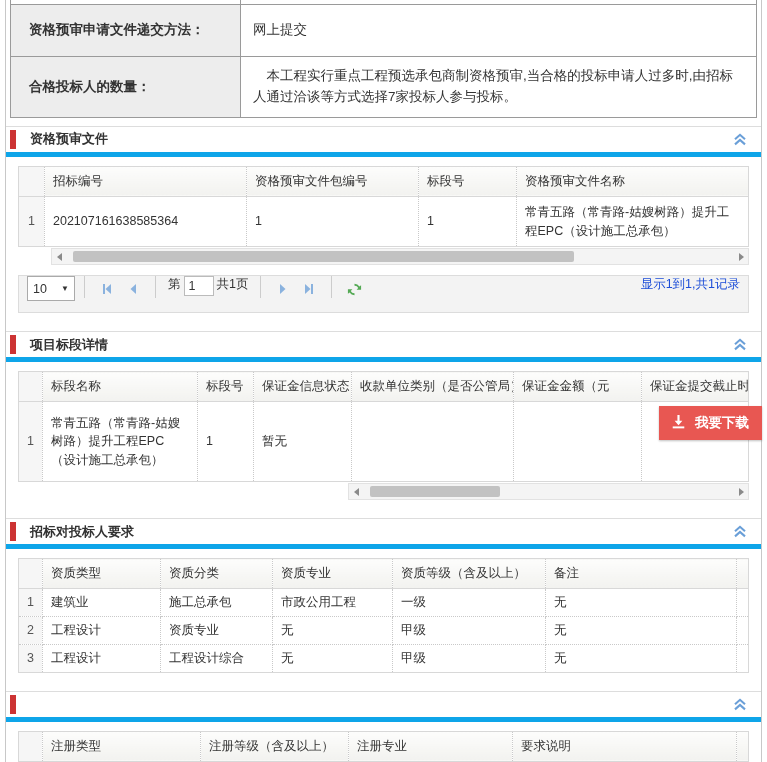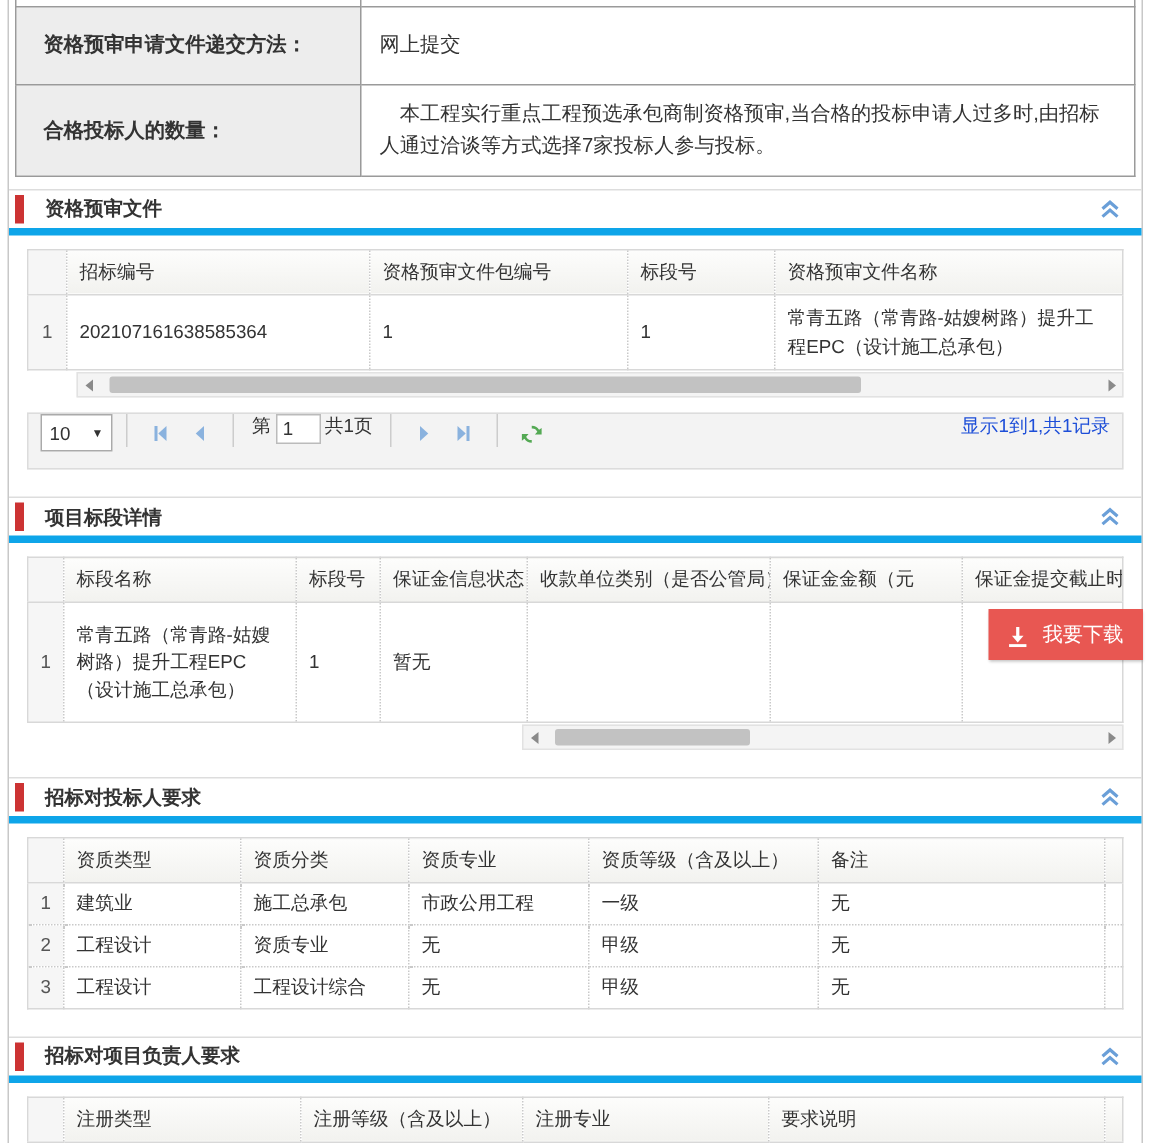--- a/index.html
+++ b/index.html
@@ -65,21 +65,21 @@
   .pbtn { background:none; border:none; width:26px; height:26px; display:flex; align-items:center;
     justify-content:center; cursor:pointer; }
   .ptext { margin:0 3px; color:#333; }
   .pinput { width:30px; height:20px; border:1px solid #bbb; font-size:12.5px; padding:0 4px;
     font-family:inherit; color:#333; }
   .spacer { flex:1; }
   .psummary { font-size:12.5px; color:#1d4ed8; }
 
   
   .dl-btn { position:absolute; right:-1px; top:44px; background:#e85752; color:#fff; border:none;
-    font-size:13.5px; font-weight:normal; padding:8px 13px 8px 12px; display:flex; align-items:flex-end;
+    font-size:13.5px; font-weight:bold; padding:8px 13px 8px 12px; display:flex; align-items:flex-start;
     gap:9px; cursor:pointer; box-shadow:0 1px 2px rgba(0,0,0,.25); font-family:inherit; z-index:5; }
 </style>
 </head>
 <body>
 
 <div class="page">
 
   <div class="cut-row"></div>
 
   <table class="info-table">
@@ -322,21 +322,20 @@
             <td></td>
           </tr>
         </tbody>
       </table>
     </div>
   </section>
 
   <section class="panel">
     <div class="sec-header">
       <span class="redbar"></span>
-      <span class="sec-title">招标对项目负责人要求</span>
       <span class="collapse">
         <svg width="14" height="13" viewBox="0 0 14 13">
             <path d="M2 6.2L7 1.8l5 4.4" stroke="#6a9fd8" stroke-width="2.1" fill="none"></path>
             <path d="M2 11.4L7 7l5 4.4" stroke="#6a9fd8" stroke-width="2.1" fill="none"></path>
           </svg>
       </span>
     </div>
     <div class="sec-body">
       <table class="data-table t4">
         <colgroup>

